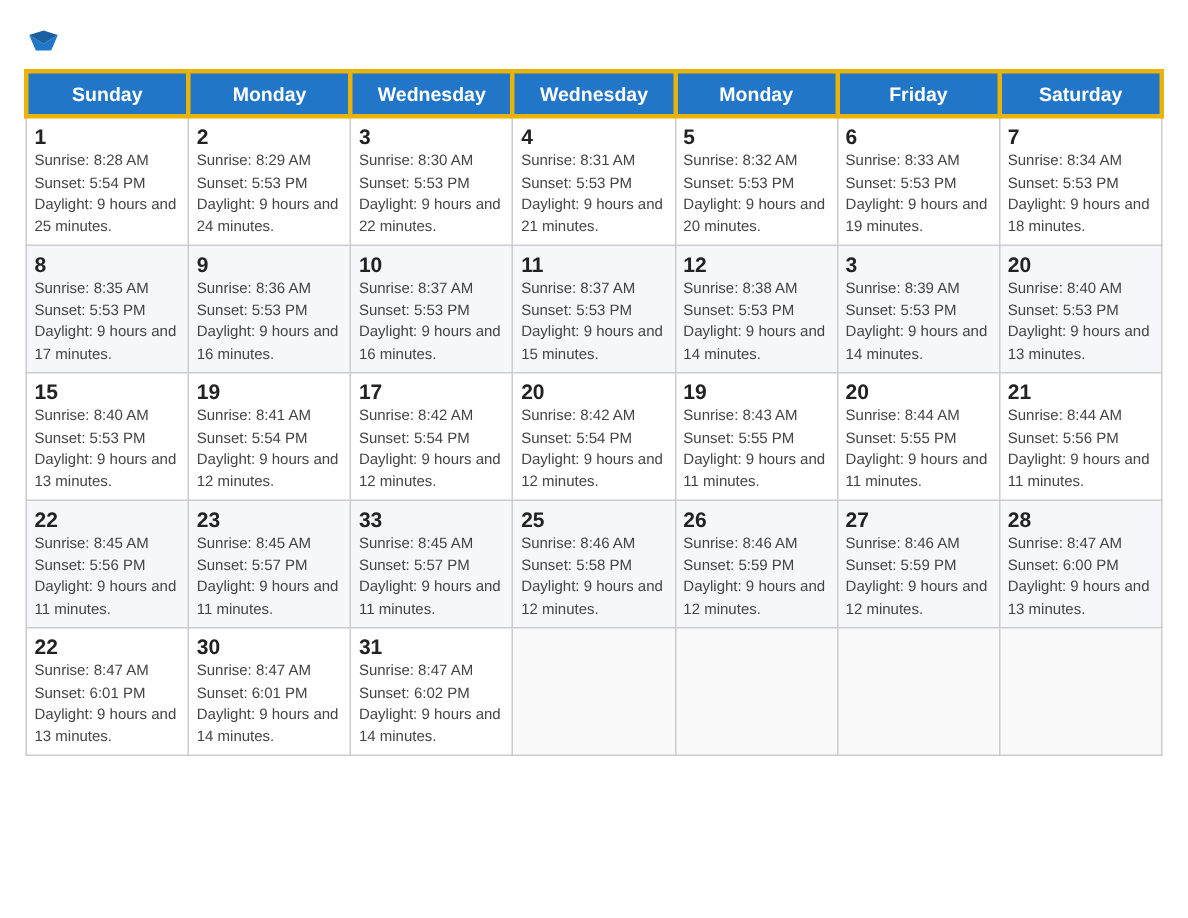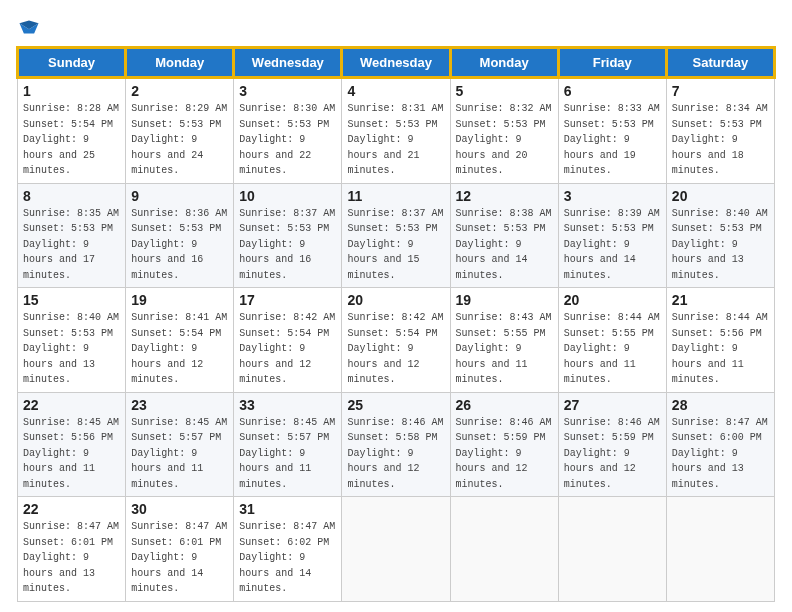--- a/index.html
+++ b/index.html
@@ -82,21 +82,20 @@
       font-size: 14px;
       font-weight: bold;
       color: #222;
       display: block;
       margin-bottom: 2px;
     }
     .day-info {
       font-size: 10px;
       color: #444;
       line-height: 1.45;
-      font-family: Liberation Mono, monospace;
     }
     .empty-cell {
       background: #f9f9f9 !important;
     }
   </style>
 </head>
 <body>
 
 <div class="header">
   <div class="logo">

